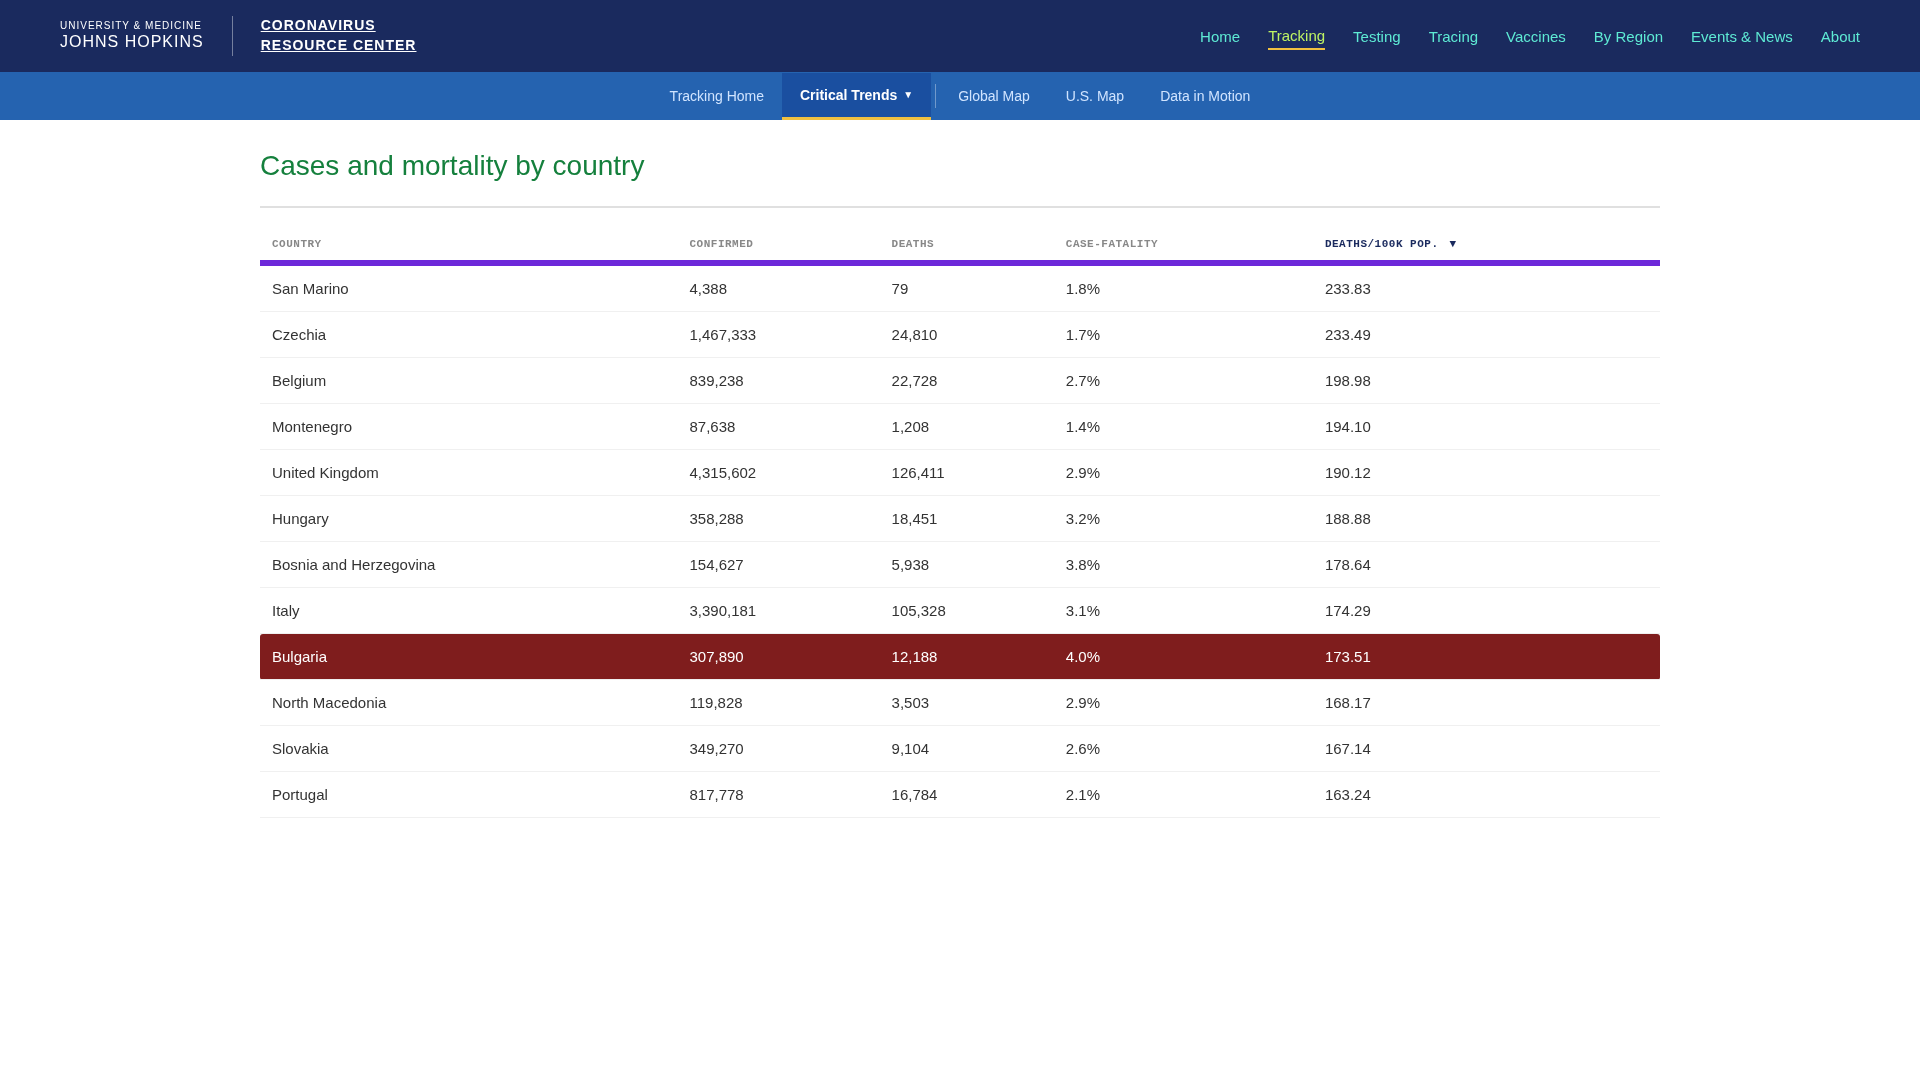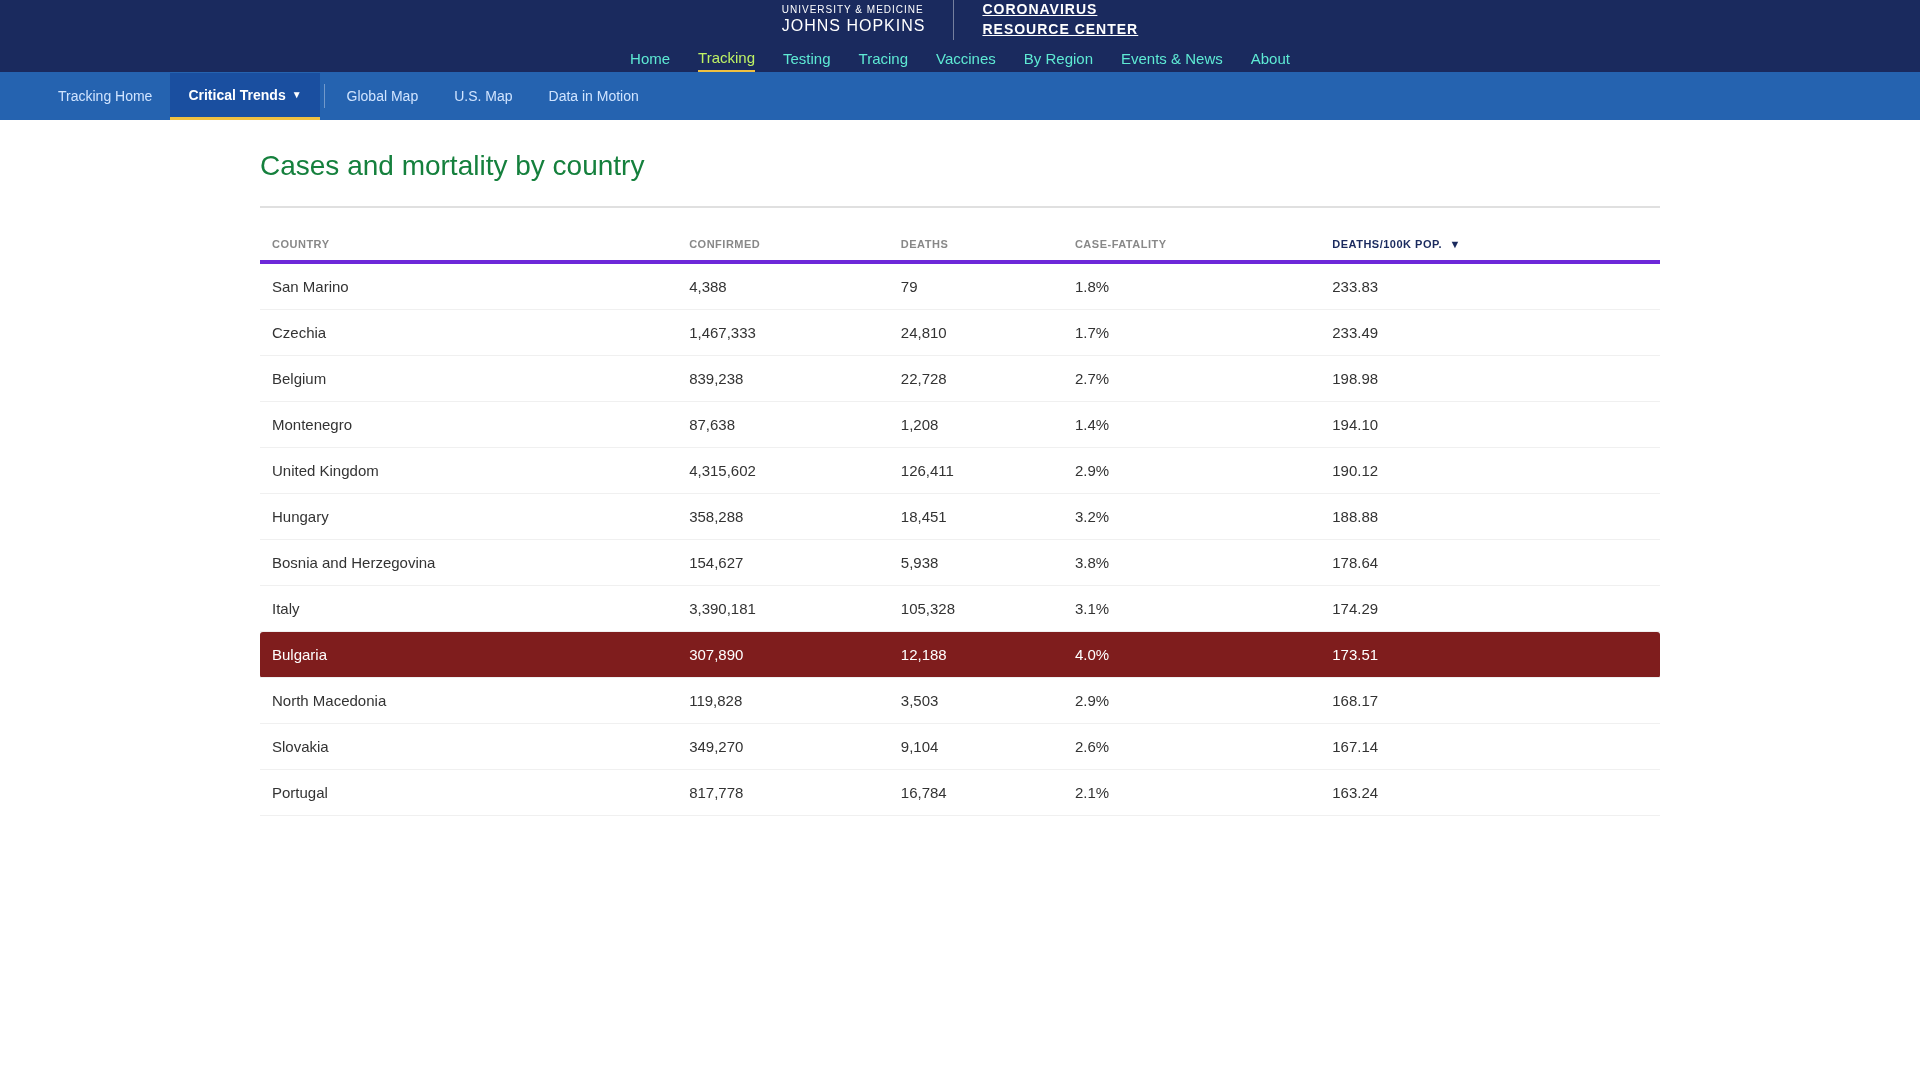--- a/index.html
+++ b/index.html
@@ -6,21 +6,20 @@
     body { font-family: 'Arial', sans-serif; background: #fff; }
 
     
     .top-nav {
       background: #1a2a5e;
       display: flex;
       align-items: center;
       justify-content: space-between;
       padding: 0 60px;
       height: 72px;
-      flex-direction: column;
     }
     .logo-area {
       display: flex;
       align-items: center;
       gap: 14px;
     }
     .logo-text-jhu {
       color: #fff;
       font-size: 13px;
       font-weight: bold;
@@ -72,20 +71,21 @@
     }
 
     
     .sub-nav {
       background: #2563b0;
       display: flex;
       align-items: center;
       padding: 0 40px;
       height: 48px;
       gap: 0;
+      justify-content: center;
     }
     .sub-nav a {
       color: #d0e4ff;
       text-decoration: none;
       font-size: 14px;
       padding: 14px 18px;
       display: flex;
       align-items: center;
       gap: 6px;
     }
@@ -121,21 +121,22 @@
       border-top: 2px solid #e0e0e0;
       margin-bottom: 20px;
     }
 
     
     .data-table {
       width: 100%;
       border-collapse: collapse;
     }
     .data-table thead tr {
-      border-bottom: 4px solid #6d28d9;
+      border-bottom: 6px solid #6d28d9;
+      font-family: Liberation Mono, monospace;
     }
     .data-table th {
       font-size: 11px;
       font-weight: 600;
       color: #888;
       text-transform: uppercase;
       letter-spacing: 0.5px;
       padding: 10px 12px;
       text-align: left;
     }

